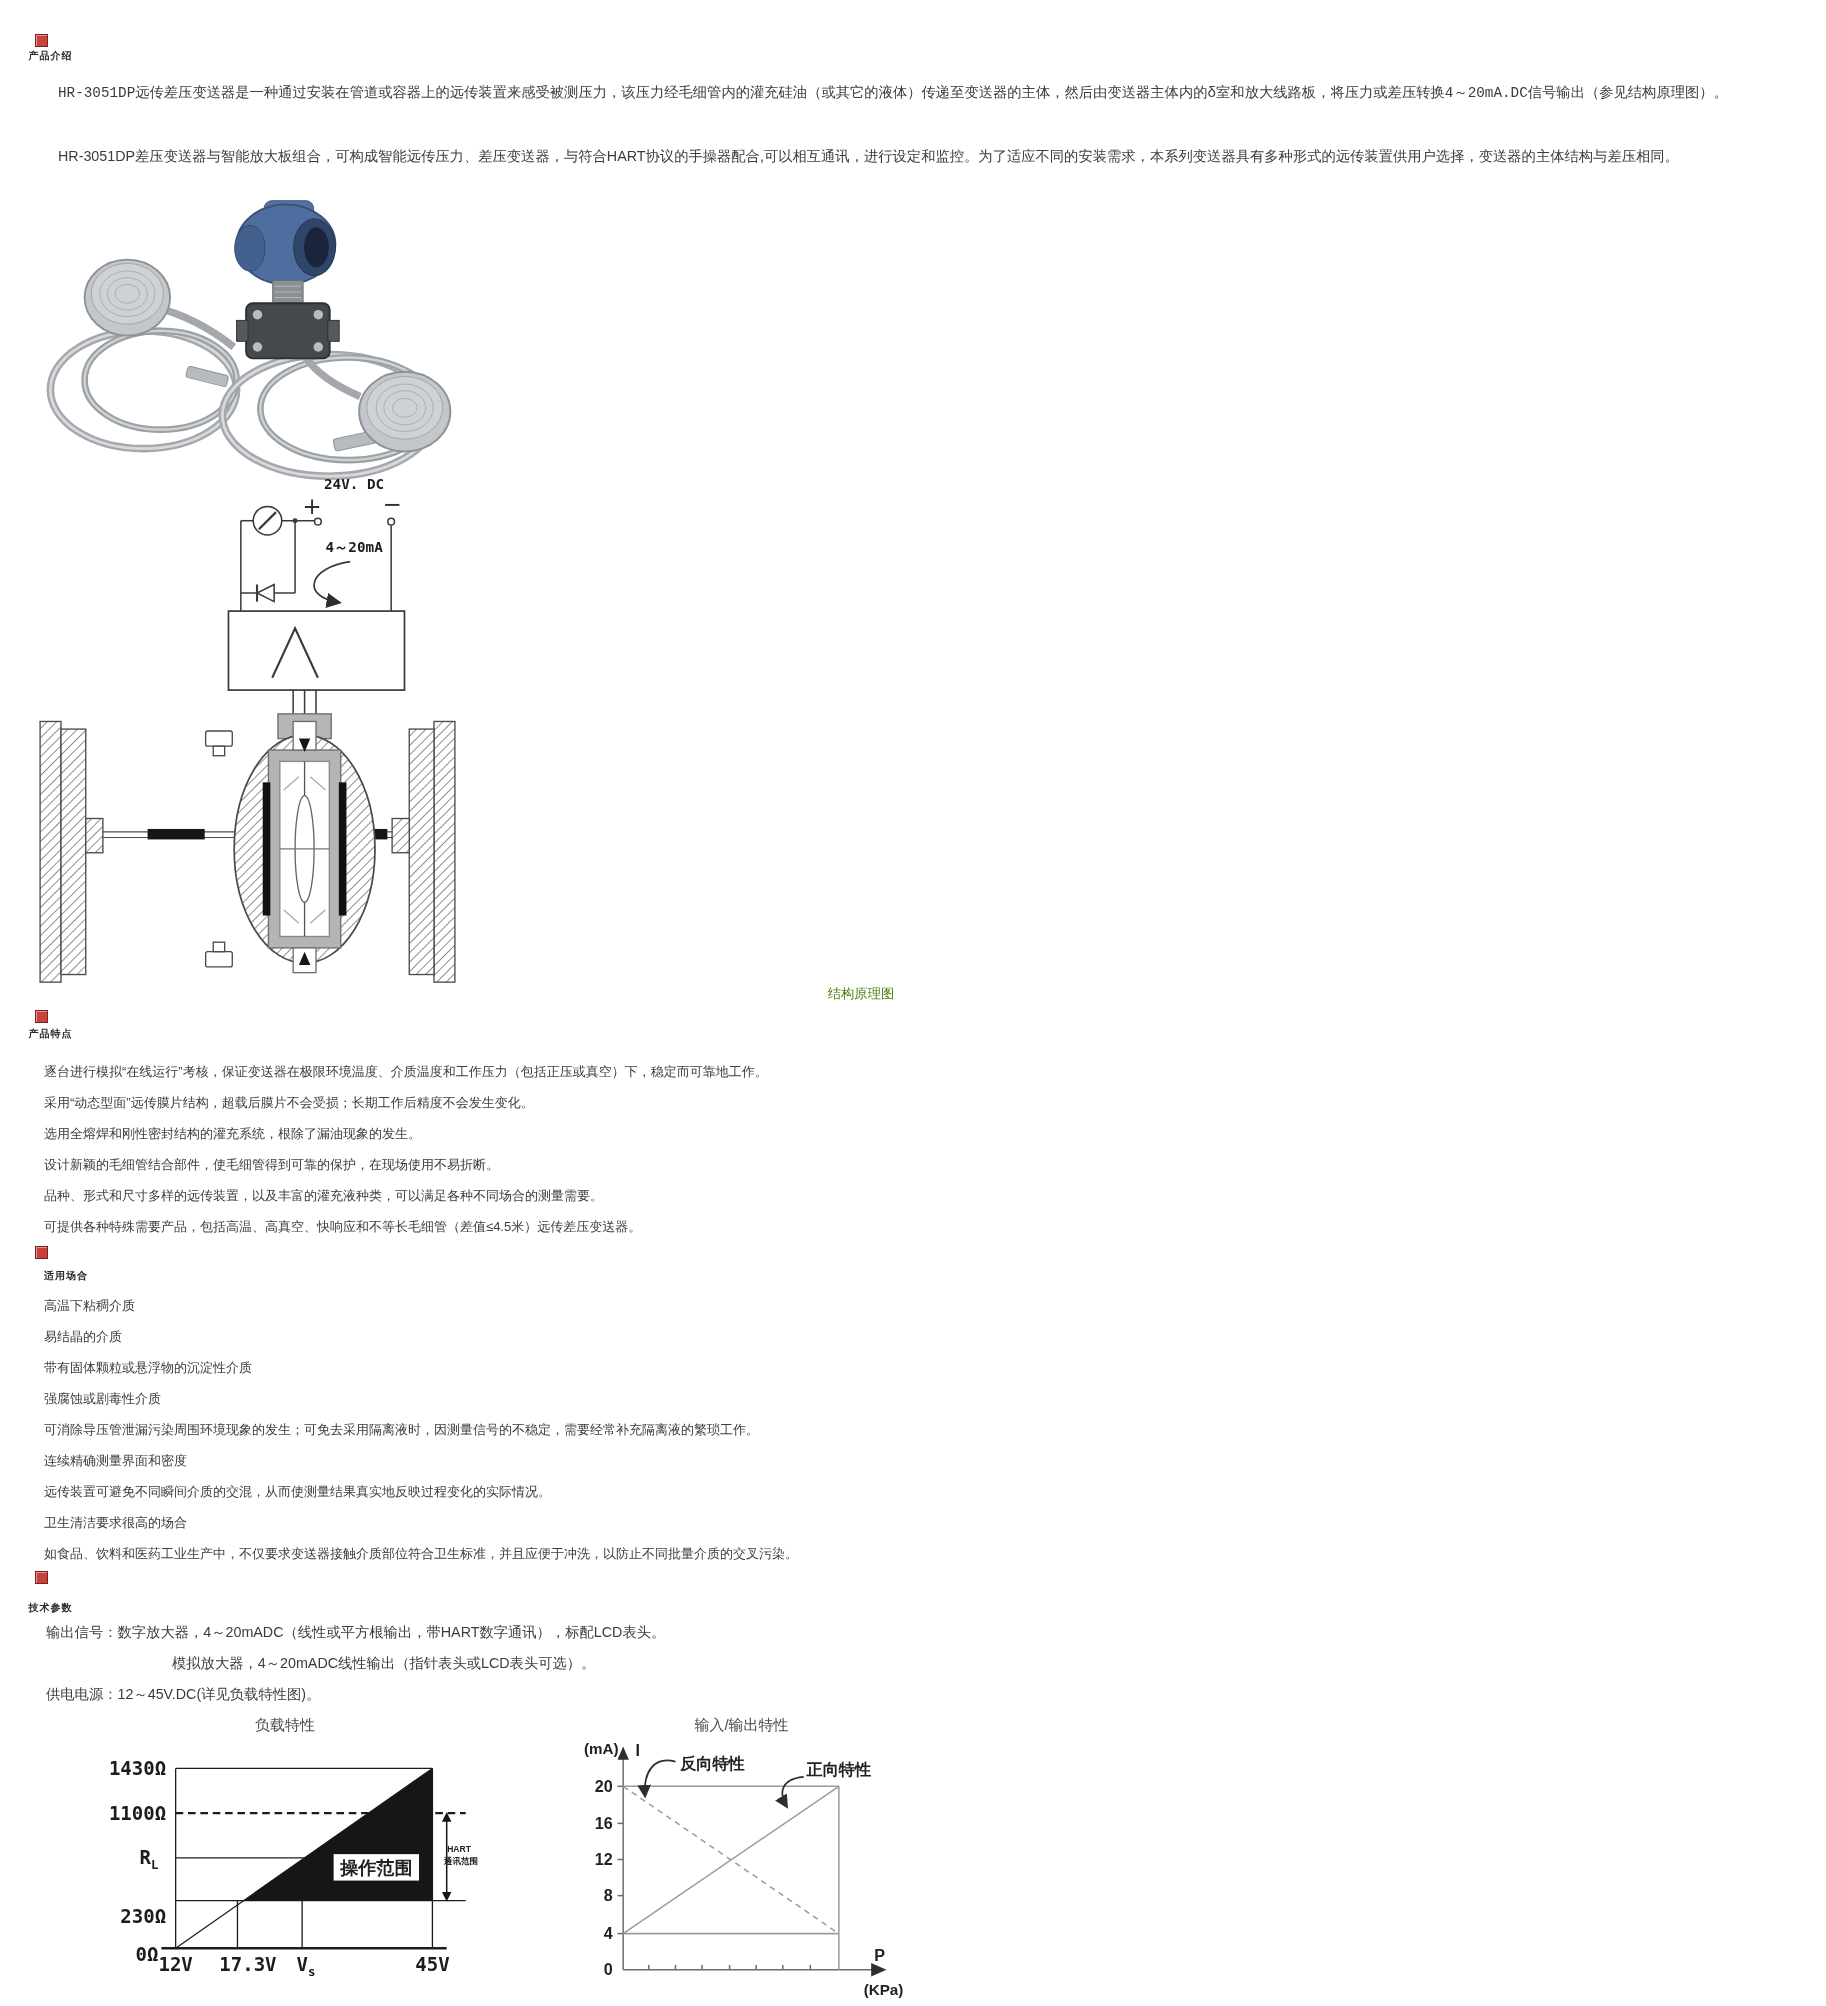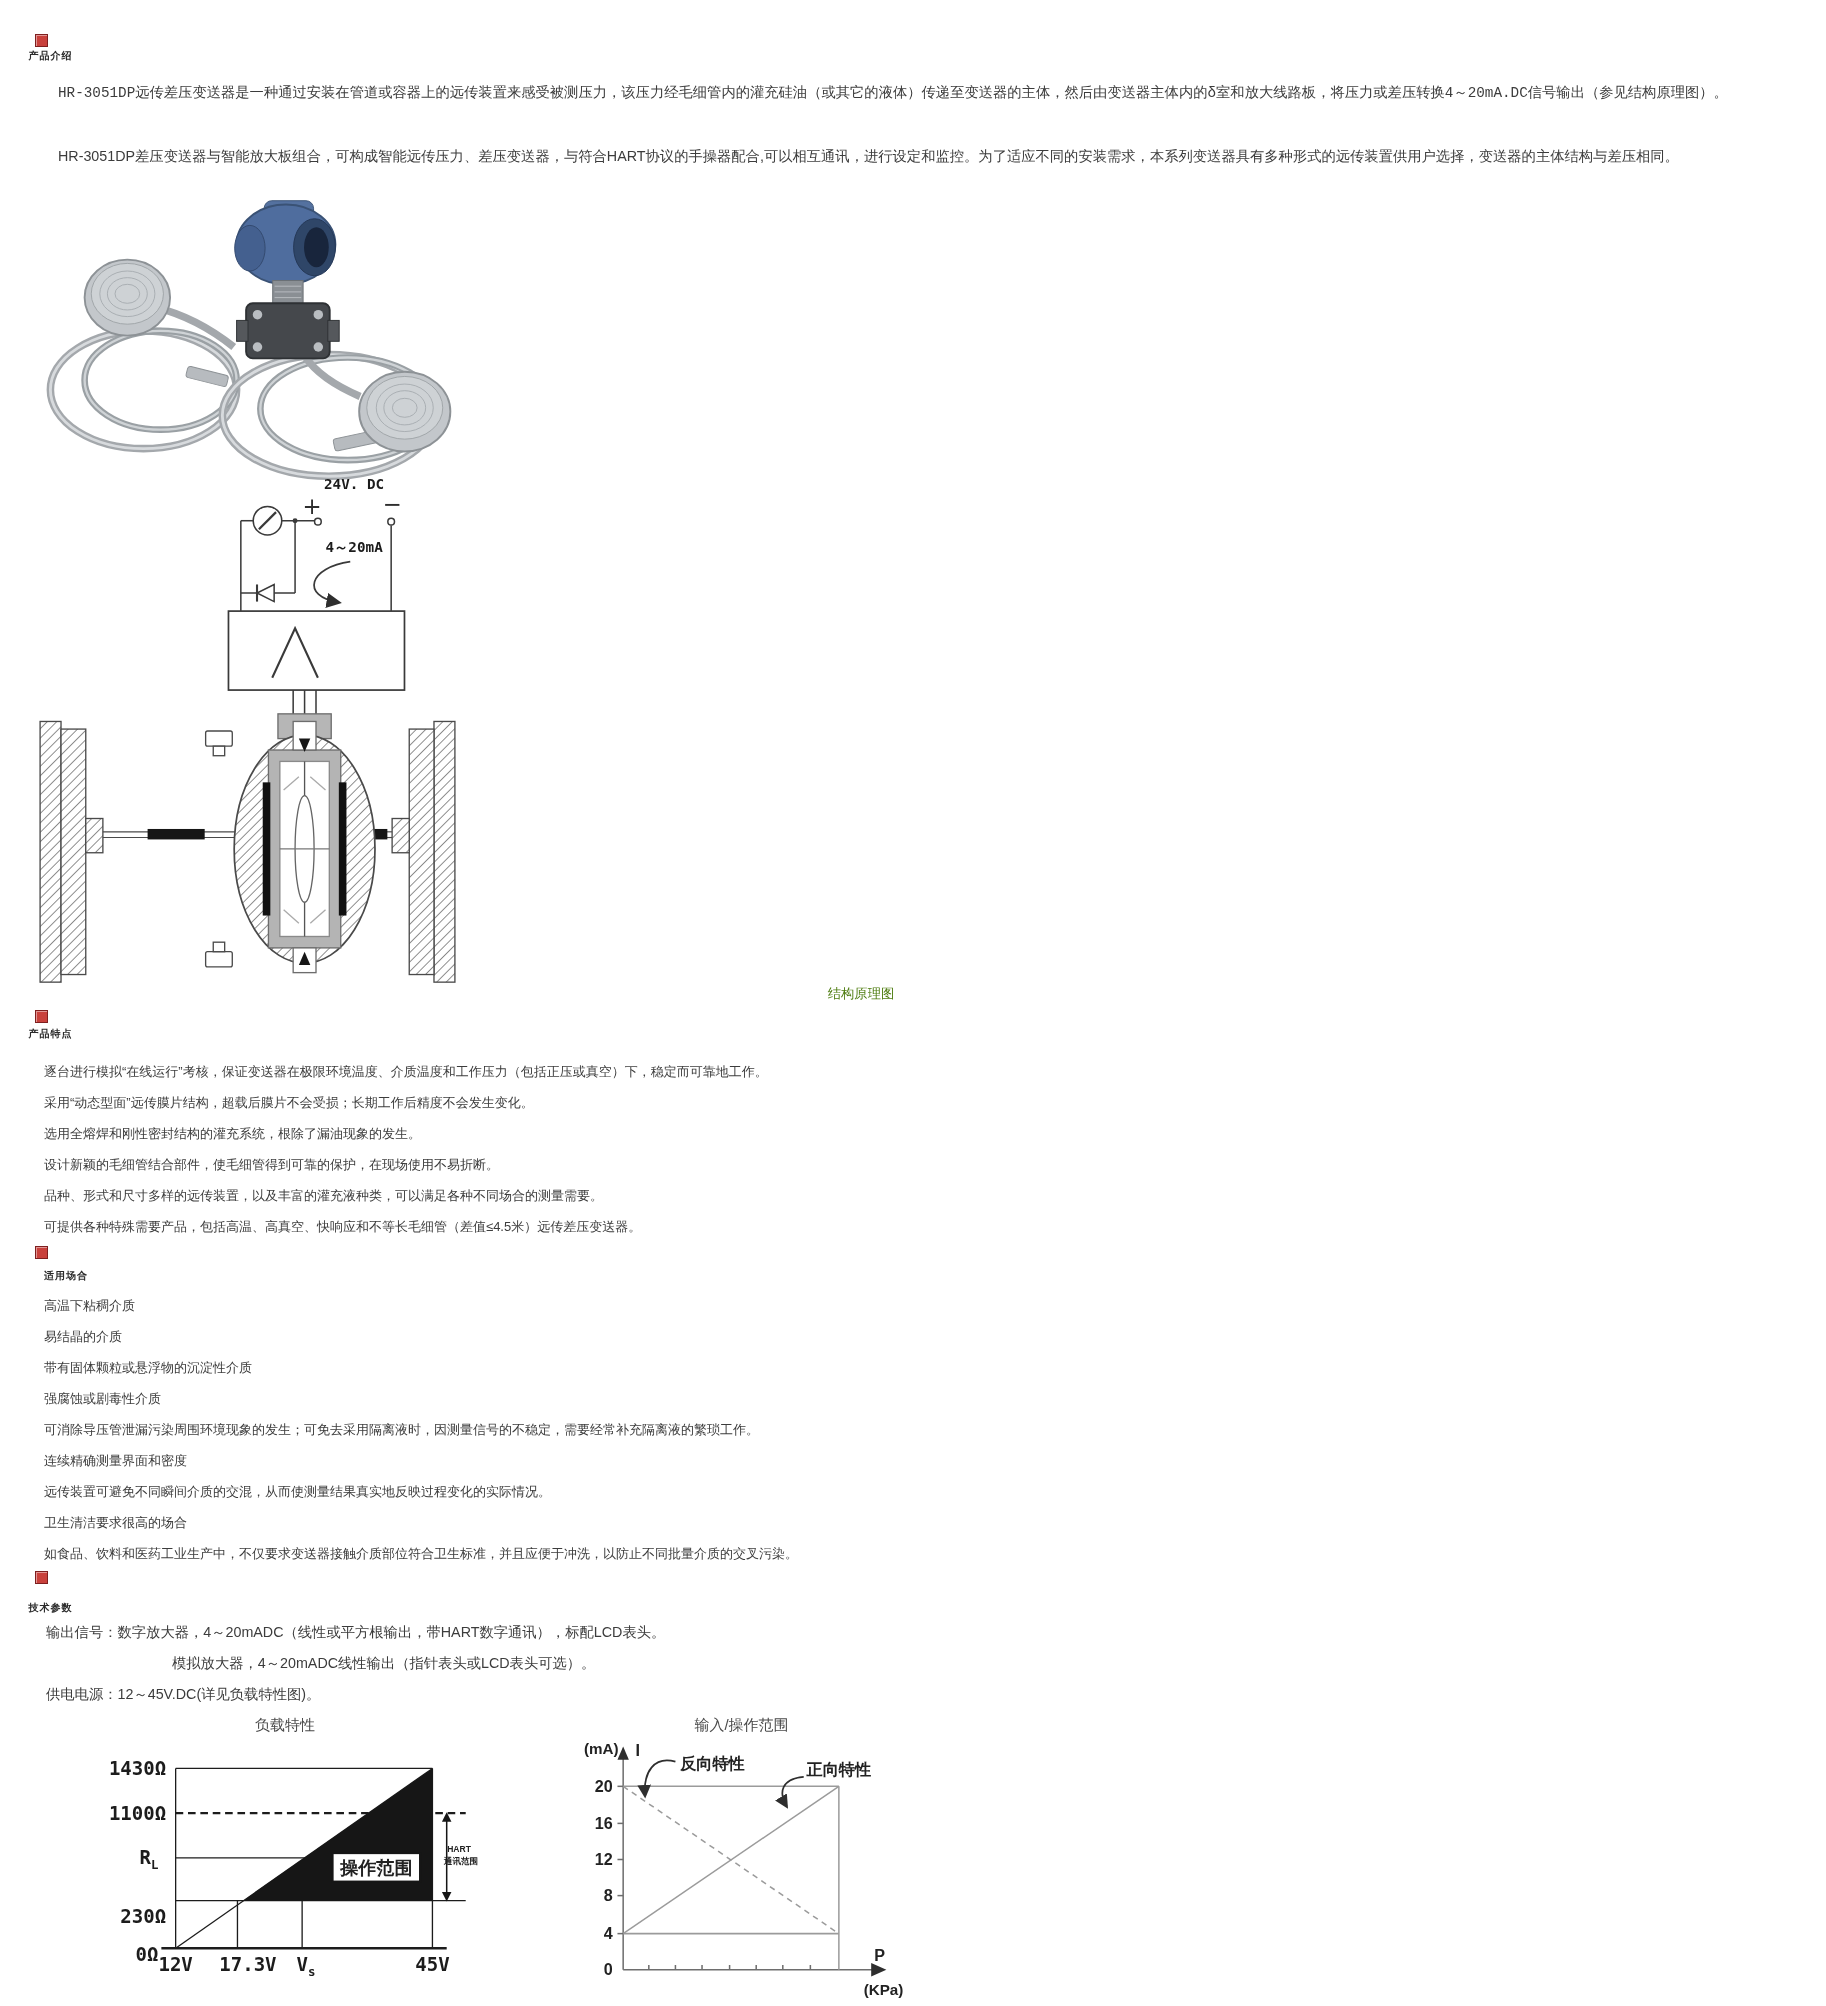--- a/index.html
+++ b/index.html
@@ -217,21 +217,21 @@
 
   <div class="abs marker" style="left:35px;top:1571px;"></div>
   <div class="abs sec-title" style="left:28.5px;top:1585px;margin-top:16px;">技术参数</div>
   <div class="abs speclist" style="left:46px;top:1617px;">
     <div class="li">输出信号：数字放大器，4～20mADC（线性或平方根输出，带HART数字通讯），标配LCD表头。</div>
     <div class="li indent2">模拟放大器，4～20mADC线性输出（指针表头或LCD表头可选）。</div>
     <div class="li">供电电源：12～45V.DC(详见负载特性图)。</div>
   </div>
 
   <div class="abs chart-title" style="left:147px;top:1716px;width:276px;">负载特性</div>
-  <div class="abs chart-title" style="left:599px;top:1716px;width:285px;">输入/操作范围</div>
+  <div class="abs chart-title" style="left:599px;top:1716px;width:285px;">输入/输出特性</div>
 
   <svg class="abs" style="left:52px;top:1736px;" width="447" height="257" viewBox="0 0 470 270">
     <g stroke="#1c1c1c" stroke-width="1.4" fill="none">
 
       <line x1="130" y1="34" x2="130" y2="223"></line>
       <line x1="400" y1="34" x2="400" y2="223"></line>
       <line x1="195" y1="173" x2="195" y2="223"></line>
       <line x1="263" y1="173" x2="263" y2="223"></line>
 
       <line x1="130" y1="34" x2="400" y2="34"></line>

